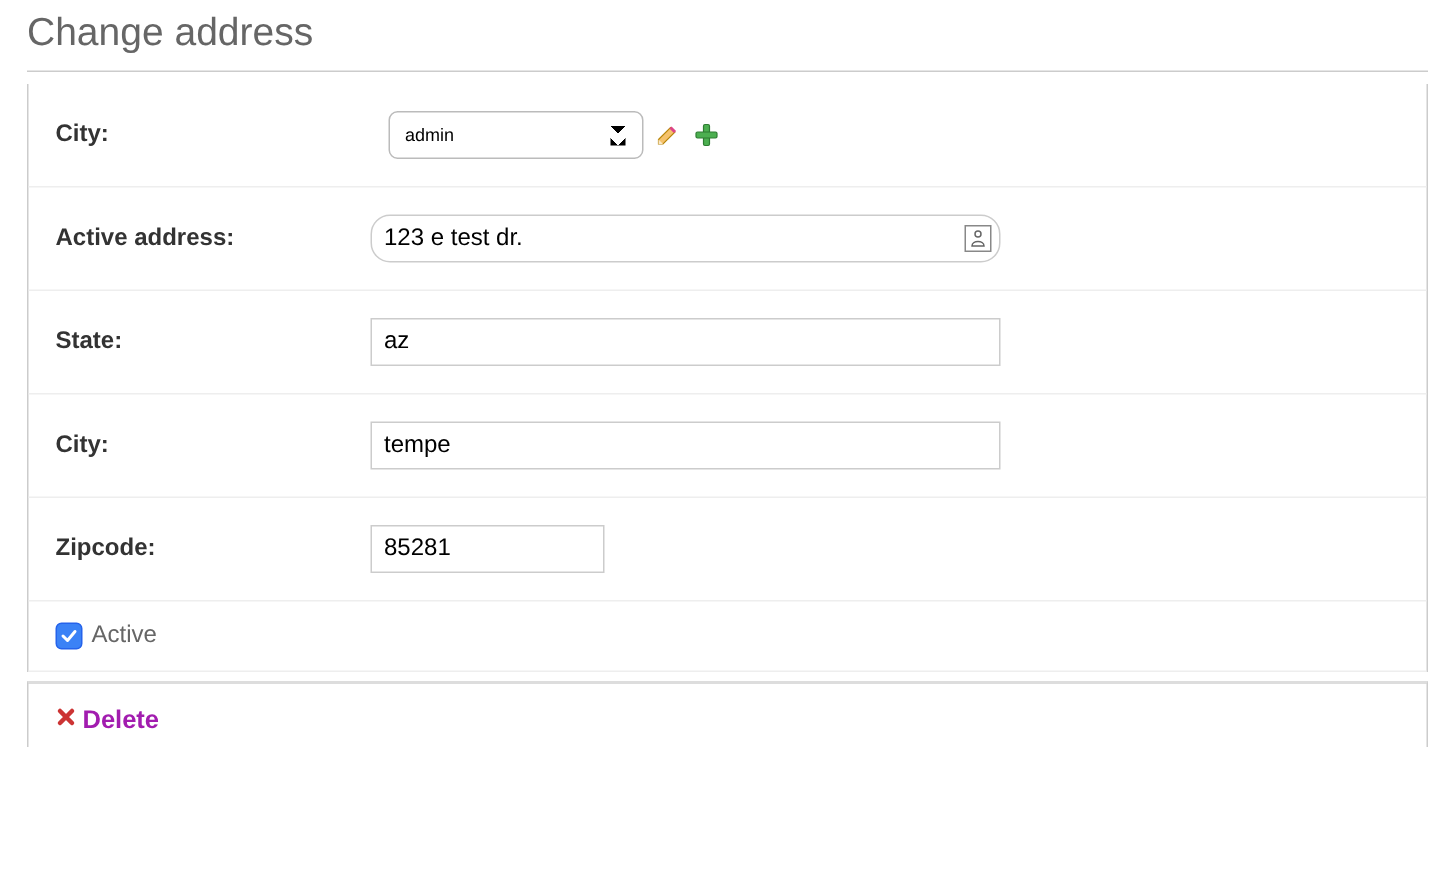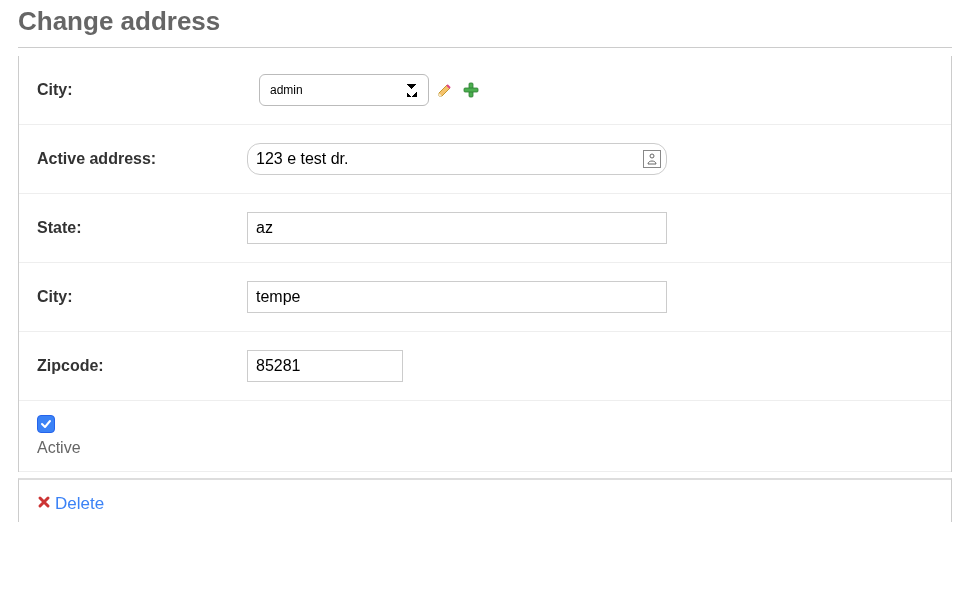--- a/index.html
+++ b/index.html
@@ -5,21 +5,21 @@
     * { box-sizing: border-box; margin: 0; padding: 0; }
     body {
       font-family: "Lucida Grande", "Segoe UI", Arial, sans-serif;
       background: #fff;
       width: 970px;
       color: #333;
       padding: 0 18px;
     }
     h1.page-title {
       font-size: 26px;
-      font-weight: bold;
+      font-weight: normal;
       color: #666;
       padding: 6px 0 10px 0;
       border-bottom: 1px solid #ccc;
       margin-bottom: 0;
     }
     .module {
       border-left: 1px solid #ccc;
       border-right: 1px solid #ccc;
       margin-top: 8px;
     }
@@ -69,43 +69,44 @@
     .w-short { width: 156px; }
     .icon-btn {
       margin-left: 6px;
       display: inline-flex;
       align-items: center;
       justify-content: center;
       width: 20px;
       height: 20px;
       cursor: pointer;
     }
-    .checkbox-wrap { display: flex; align-items: flex-start; gap: 6px; flex-direction: column; }
+    .checkbox-wrap { display: flex; align-items: flex-end; gap: 6px; }
     .fake-checkbox {
       width: 18px; height: 18px; border-radius: 4px;
       background: #3b82f6; display: inline-flex;
       align-items: center; justify-content: center;
       border: 1px solid #2563eb;
     }
     .checkbox-label { font-size: 16px; color: #666; }
     .submit-row {
       border-top: 2px solid #ddd;
       margin-top: 6px;
       padding: 14px 18px 8px 18px;
       border-left: 1px solid #ccc;
       border-right: 1px solid #ccc;
     }
     .delete-link {
-      color: #3b82f6;
+      color: #a21caf;
       font-size: 17px;
       text-decoration: none;
       display: inline-flex;
       align-items: center;
       gap: 4px;
       cursor: pointer;
+      font-weight: bold;
     }
     .contact-icon {
       position: absolute;
       right: 6px;
       top: 50%;
       transform: translateY(-50%);
       width: 18px;
       height: 18px;
       border: 1px solid #888;
       display: flex;

